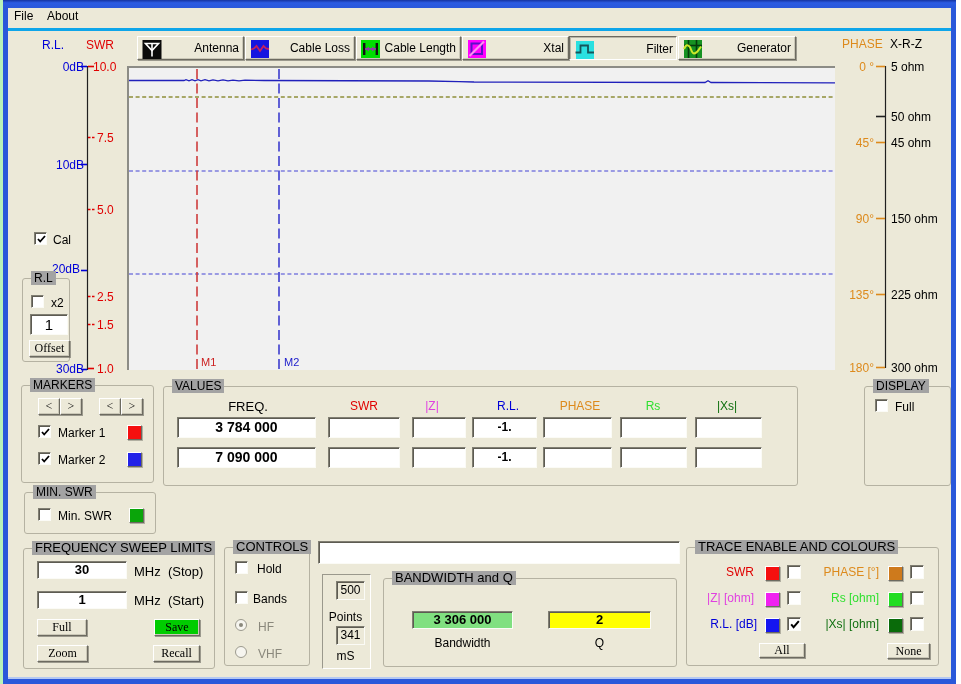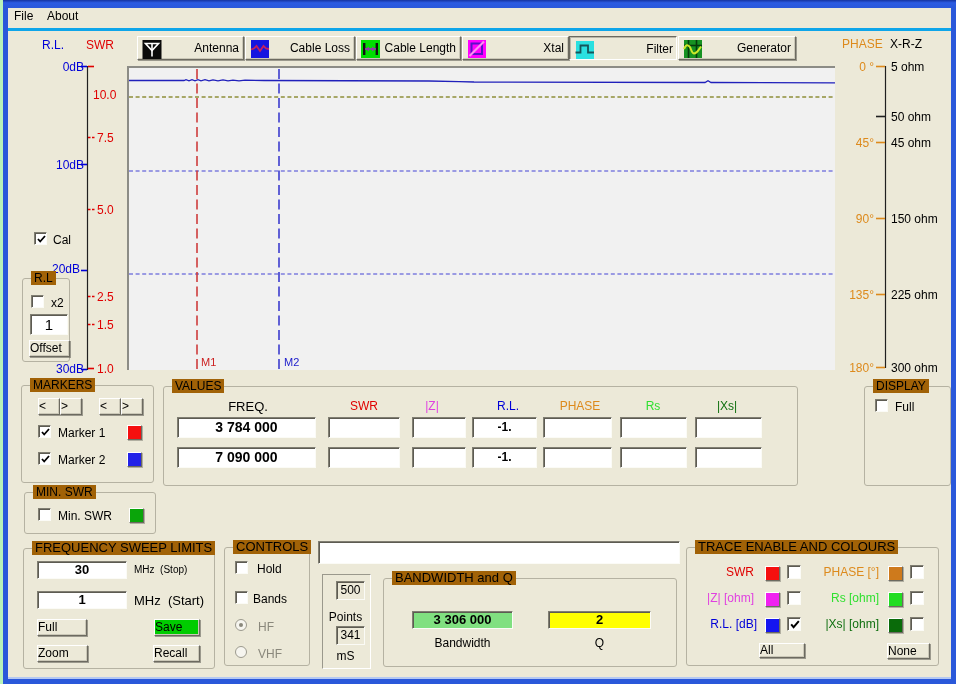--- a/index.html
+++ b/index.html
@@ -10,24 +10,24 @@
 .wht{position:absolute;left:956px;top:0;width:5px;height:684px;background:#ffffff;}
 .tbar{position:absolute;left:3px;top:0;width:953px;height:8px;
   background:linear-gradient(#1533a0 0%,#2b5be2 35%,#2a58da 100%);}
 .bl{position:absolute;left:3px;top:8px;width:5px;height:671px;background:#2a58da;}
 .br{position:absolute;left:951px;top:8px;width:5px;height:671px;background:#2a58da;}
 .bb{position:absolute;left:3px;top:679px;width:953px;height:5px;background:#2a58da;}
 .bbl{position:absolute;left:8px;top:677px;width:943px;height:2px;background:#b4c8f2;}
 .menubar{position:absolute;left:8px;top:8px;width:943px;height:20px;background:#ece9d8;border-bottom:3px solid #0ea5e9;}
 .menubar span{position:absolute;top:1px;}
 .gb{position:absolute;border:1px solid #b5b2a2;border-radius:3px;}
-.gb>.lbl{position:absolute;top:-8px;left:8px;background:#a16207;padding:0 3px;line-height:14px;white-space:nowrap;}
+.gb>.lbl{position:absolute;top:-8px;left:8px;background:#a3a3a3;padding:0 3px;line-height:14px;white-space:nowrap;}
 .btn{position:absolute;background:#ece9d8;border:1px solid;border-color:#ffffff #6c6a60 #6c6a60 #ffffff;
   box-shadow:1px 1px 0 rgba(90,88,80,.55), inset -1px -1px 0 #cbc8b8;
-  text-align:left;box-sizing:border-box;}
+  text-align:center;box-sizing:border-box;font-family:Liberation Serif, serif;}
 .inp{position:absolute;background:#fff;border:1px solid;border-color:#807e72 #fbfbf6 #fbfbf6 #807e72;
   box-shadow:inset 1px 1px 0 #5d5b52;box-sizing:border-box;text-align:center;}
 .cb{position:absolute;width:13px;height:13px;background:#fff;border:1px solid;
   border-color:#807e72 #fbfbf6 #fbfbf6 #807e72;box-shadow:inset 1px 1px 0 #5d5b52;box-sizing:border-box;}
 .cb svg{position:absolute;left:1px;top:1px;}
 .sw{position:absolute;width:13px;height:13px;border:1px solid;border-color:#fff #6c6a60 #6c6a60 #fff;
   box-shadow:1px 1px 0 rgba(90,88,80,.4);box-sizing:content-box;}
 .radio{position:absolute;width:12px;height:12px;border-radius:50%;background:#f6f5ef;border:1px solid #9c9a8e;box-sizing:border-box;}
 .bluetxt{color:#0000d8;} .redtxt{color:#e00000;} .orgtxt{color:#dd8a1c;}
 .tb{position:absolute;top:36px;height:24px;background:#ece9d8;border:1px solid;
@@ -136,21 +136,21 @@
     <line x1="876" y1="218.5" x2="885" y2="218.5"></line>
     <line x1="876" y1="294.5" x2="885" y2="294.5"></line>
     <line x1="876" y1="367.5" x2="885" y2="367.5"></line>
   </g>
   <line x1="876" y1="116.5" x2="885" y2="116.5" stroke="#202020" stroke-width="1.6"></line>
 </svg>
 <div class="abs bluetxt" style="left:40px;top:60px;width:44px;text-align:right;">0dB</div>
 <div class="abs bluetxt" style="left:40px;top:158px;width:44px;text-align:right;">10dB</div>
 <div class="abs bluetxt" style="left:36px;top:262px;width:44px;text-align:right;">20dB</div>
 <div class="abs bluetxt" style="left:40px;top:362px;width:44px;text-align:right;">30dB</div>
-<div class="abs redtxt" style="left:93px;top:60px;margin-top:28px;">10.0</div>
+<div class="abs redtxt" style="left:93px;top:60px;">10.0</div>
 <div class="abs redtxt" style="left:97px;top:131px;">7.5</div>
 <div class="abs redtxt" style="left:97px;top:203px;">5.0</div>
 <div class="abs redtxt" style="left:97px;top:290px;">2.5</div>
 <div class="abs redtxt" style="left:97px;top:318px;">1.5</div>
 <div class="abs redtxt" style="left:97px;top:362px;">1.0</div>
 <div class="abs orgtxt" style="left:824px;top:60px;width:50px;text-align:right;">0 °</div>
 <div class="abs orgtxt" style="left:824px;top:136px;width:50px;text-align:right;">45°</div>
 <div class="abs orgtxt" style="left:824px;top:212px;width:50px;text-align:right;">90°</div>
 <div class="abs orgtxt" style="left:824px;top:288px;width:50px;text-align:right;">135°</div>
 <div class="abs orgtxt" style="left:824px;top:361px;width:50px;text-align:right;">180°</div>
@@ -240,21 +240,21 @@
 </div>
 <div class="gb" style="left:24px;top:492px;width:130px;height:40px;">
   <span class="lbl">MIN. SWR</span>
   <div class="cb" style="left:13px;top:15px;"></div>
   <div class="abs" style="left:33px;top:16px;">Min. SWR</div>
   <div class="sw" style="left:104px;top:15px;background:#0aa50a;"></div>
 </div>
 <div class="gb" style="left:23px;top:548px;width:190px;height:119px;">
   <span class="lbl" style="font-size:13px;">FREQUENCY SWEEP LIMITS</span>
   <div class="inp" style="left:13px;top:12px;width:90px;height:18px;font-weight:bold;font-size:13px;line-height:16px;">30</div>
-  <div class="abs" style="left:110px;top:15px;font-size:10px;">MHz&nbsp; (Stop)</div>
+  <div class="abs" style="left:110px;top:15px;font-size:13px;">MHz&nbsp; (Stop)</div>
   <div class="inp" style="left:13px;top:42px;width:90px;height:18px;font-weight:bold;font-size:13px;line-height:16px;">1</div>
   <div class="abs" style="left:110px;top:44px;font-size:13px;">MHz&nbsp; (Start)</div>
   <div class="btn" style="left:13px;top:70px;width:50px;height:17px;line-height:15px;">Full</div>
   <div class="btn" style="left:130px;top:70px;width:46px;height:17px;line-height:15px;background:#00cc00;">Save</div>
   <div class="btn" style="left:13px;top:96px;width:51px;height:17px;line-height:15px;">Zoom</div>
   <div class="btn" style="left:129px;top:96px;width:47px;height:17px;line-height:15px;">Recall</div>
 </div>
 <div class="gb" style="left:224px;top:547px;width:84px;height:117px;">
   <span class="lbl" style="font-size:13px;">CONTROLS</span>
   <div class="cb" style="left:10px;top:13px;"></div>

